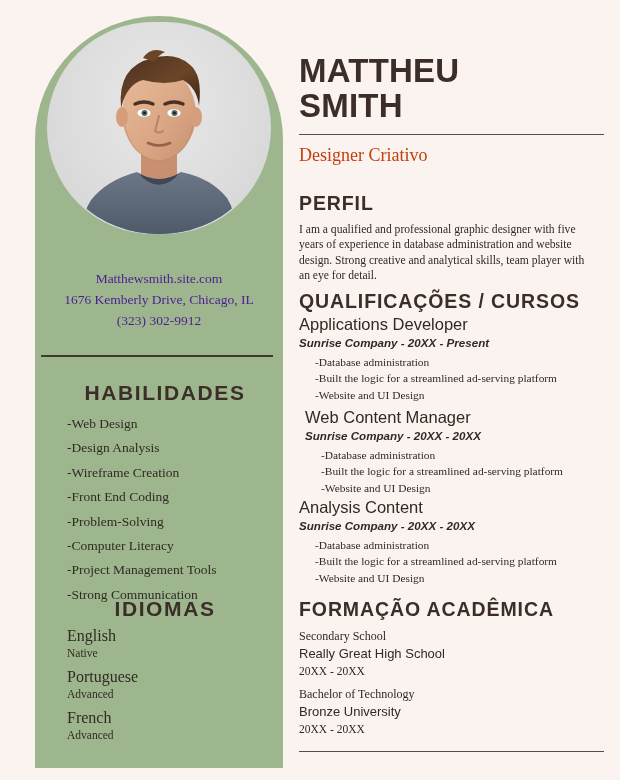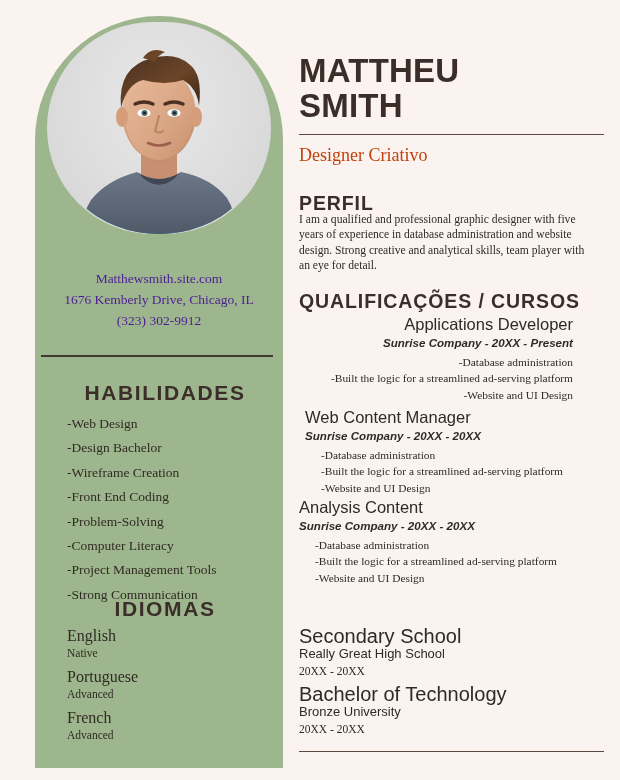--- a/index.html
+++ b/index.html
@@ -98,26 +98,26 @@
     position:absolute; left:0;
     font-family:"Liberation Sans", sans-serif;
     font-weight:bold; font-size:19.5px;
     letter-spacing:0.9px; color:#3b2e28;
   }
   #h-perfil{ top:192px; }
   #h-qual{ top:290px; }
   #h-educ{ top:598px; }
 
   .perfil-body{
-    position:absolute; left:0; top:212px; width:288px;
+    position:absolute; left:0; top:222px; width:288px;
     font-size:11.6px; line-height:15.4px; color:#2f2a22;
   }
 
   .job{ position:absolute; }
-  #job-0{ left:16px;  top:314px;text-align:right; }
+  #job-0{ left:0;  top:314px; }
   #job-1{ left:6px; top:407px; }
   #job-2{ left:0;  top:497px; }
 
   .job-title{
     font-family:"Liberation Sans", sans-serif;
     font-size:16.5px; line-height:20px; color:#2f2a22;
   }
   .job-meta{
     font-family:"Liberation Sans", sans-serif;
     font-style:italic; font-weight:bold;
@@ -125,22 +125,22 @@
   }
   .job ul{ margin-top:2px;margin-left:16px; }
   .job li{
     list-style:none; font-size:11.4px; line-height:16.4px; color:#2f2a22;
   }
 
   .edu{ position:absolute; left:0; }
   #edu-0{ top:626px; }
   #edu-1{ top:684px; }
   .edu-deg{
-    font-family:Liberation Sans, sans-serif;
-    font-size:20px; line-height:20px; color:#2f2a22;
+    font-family:Liberation Serif, serif;
+    font-size:12px; line-height:20px; color:#2f2a22;
   }
   .edu-org{
     font-family:Liberation Sans, sans-serif;
     font-size:13px; line-height:16px; color:#2f2a22;
   }
   .edu-years{ font-size:11.5px; line-height:18px; color:#2f2a22; }
 
   .rule-bottom{
     position:absolute; left:0; top:751px; width:305px;
     height:1.4px; background:#5d4a40;
@@ -214,21 +214,21 @@
   <div>Matthewsmith.site.com</div>
   <div>1676 Kemberly Drive, Chicago, IL</div>
   <div>(323) 302-9912</div>
 </div>
 
 <div class="divider"></div>
 
 <div class="side-h" id="h-skills">HABILIDADES</div>
 <ul class="skill-list">
   <li>-Web Design</li>
-  <li>-Design Bachelor</li>
+  <li>-Design Analysis</li>
   <li>-Wireframe Creation</li>
   <li>-Front End Coding</li>
   <li>-Problem-Solving</li>
   <li>-Computer Literacy</li>
   <li>-Project Management Tools</li>
   <li>-Strong Communication</li>
 </ul>
 
 <div class="side-h" id="h-lang">IDIOMAS</div>
 <div class="lang-list">
@@ -283,20 +283,21 @@
   <div class="job" id="job-2">
     <div class="job-title">Analysis Content</div>
     <div class="job-meta">Sunrise Company - 20XX - 20XX</div>
     <ul>
       <li>-Database administration</li>
       <li>-Built the logic for a streamlined ad-serving platform</li>
       <li>-Website and UI Design</li>
     </ul>
   </div>
 
+  <div class="sec-h" id="h-educ">FORMAÇÃO ACADÊMICA</div>
 
   <div class="edu" id="edu-0">
     <div class="edu-deg">Secondary School</div>
     <div class="edu-org">Really Great High School</div>
     <div class="edu-years">20XX - 20XX</div>
   </div>
 
   <div class="edu" id="edu-1">
     <div class="edu-deg">Bachelor of Technology</div>
     <div class="edu-org">Bronze University</div>

